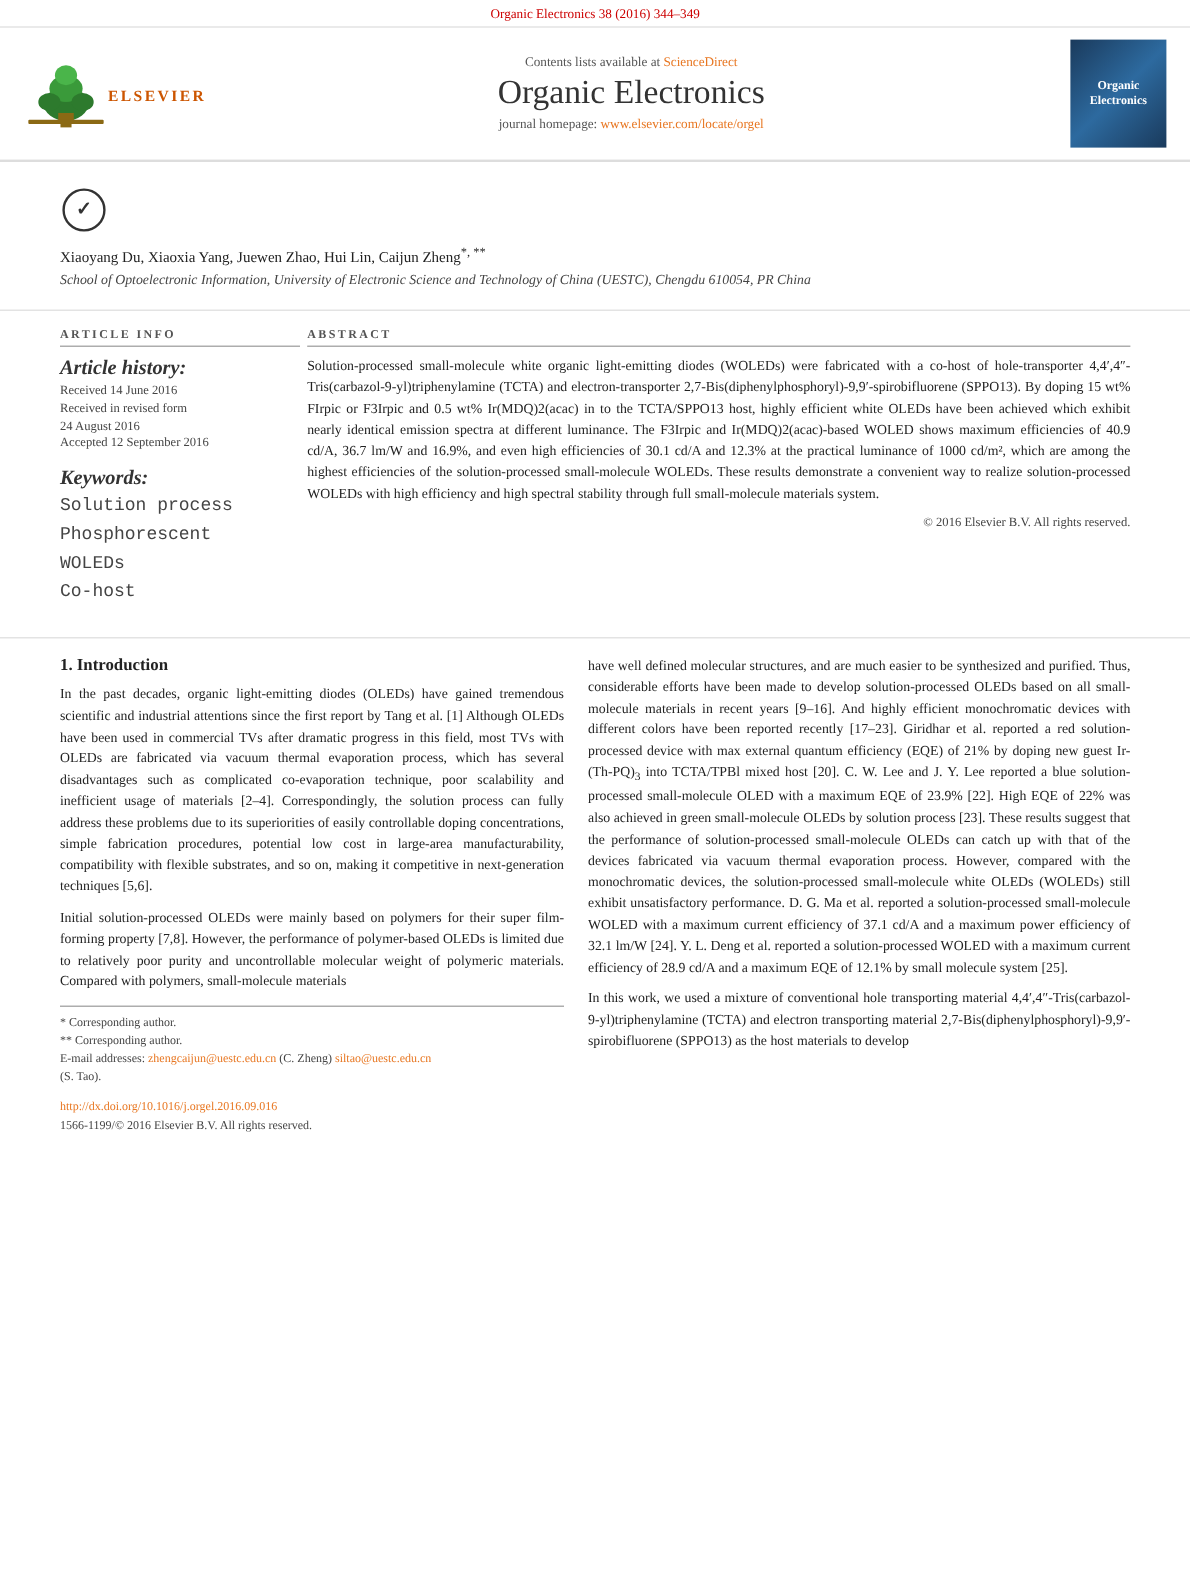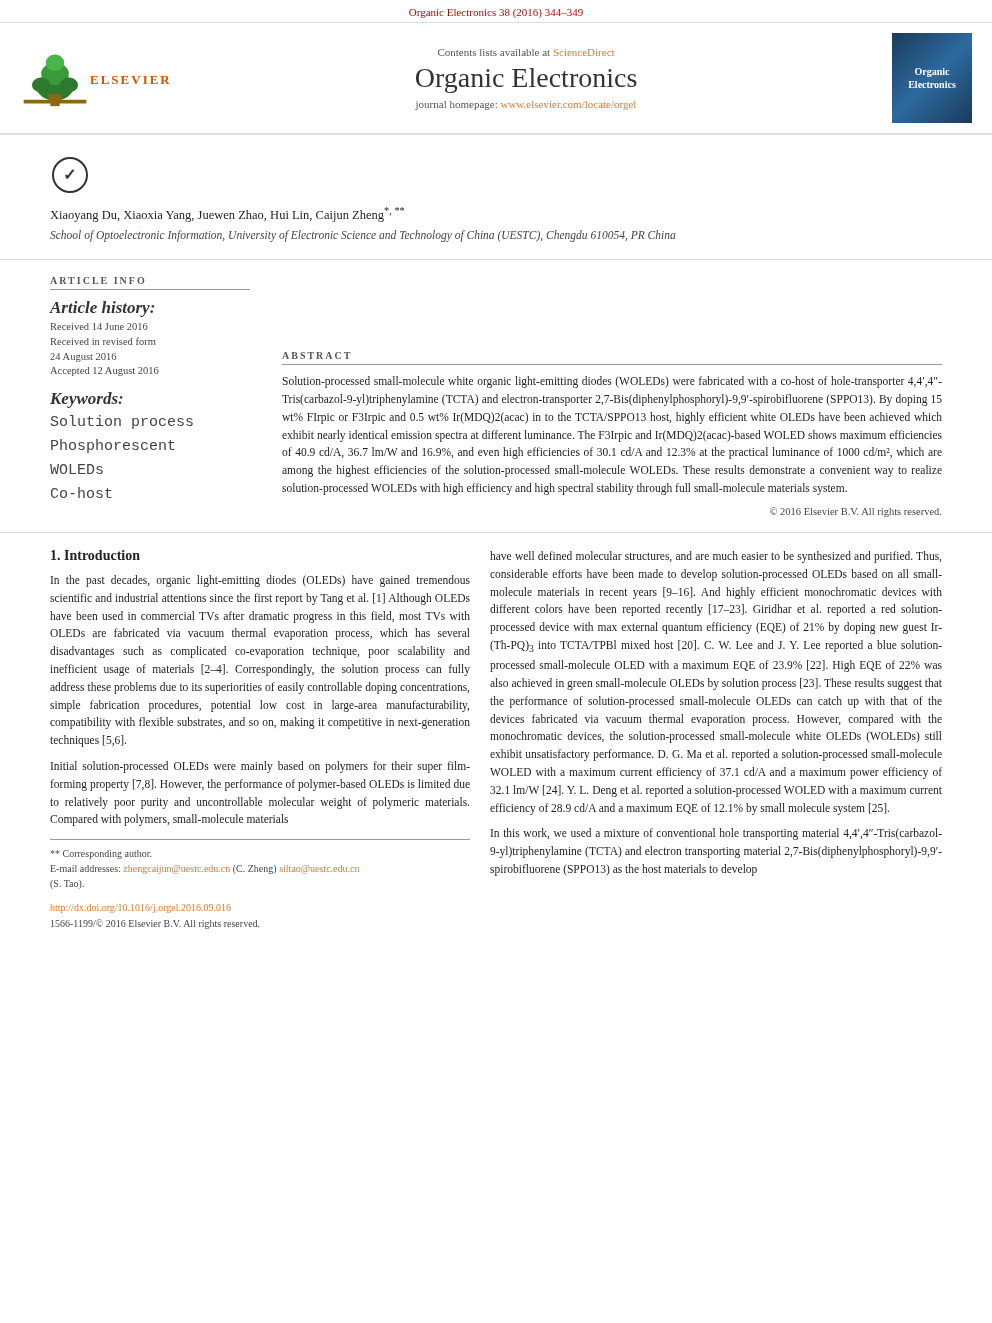--- a/index.html
+++ b/index.html
@@ -144,24 +144,23 @@
       color: #222;
     }
     .affiliation {
       font-size: 11.5px;
       color: #444;
       font-style: italic;
       margin-bottom: 8px;
     }
     .two-column {
       display: flex;
-      gap: 32px;
+      gap: 6px;
       padding: 15px 50px 15px;
       border-bottom: 1px solid #ddd;
-      align-items: flex-end;
     }
     .article-info {
       width: 200px;
       flex-shrink: 0;
     }
     .article-info h3 {
       font-size: 10px;
       font-weight: bold;
       letter-spacing: 2px;
       text-transform: uppercase;
@@ -322,21 +321,21 @@
   <div class="affiliation">School of Optoelectronic Information, University of Electronic Science and Technology of China (UESTC), Chengdu 610054, PR China</div>
 </div>
 
 <div class="two-column">
   <div class="article-info">
     <h3>ARTICLE INFO</h3>
     <div class="info-block">
       <h4>Article history:</h4>
       <p>Received 14 June 2016</p>
       <p>Received in revised form<br>24 August 2016</p>
-      <p>Accepted 12 August 2016</p>
+      <p>Accepted 12 September 2016</p>
     </div>
     <div class="info-block">
       <h4>Keywords:</h4>
       <div class="keywords-list">
         Solution process<br>
         Phosphorescent<br>
         WOLEDs<br>
         Co-host
       </div>
     </div>
@@ -353,20 +352,21 @@
   <div class="left-col">
     <div class="section-heading">1. Introduction</div>
     <p class="body-text">
       In the past decades, organic light-emitting diodes (OLEDs) have gained tremendous scientific and industrial attentions since the first report by Tang et al. [1] Although OLEDs have been used in commercial TVs after dramatic progress in this field, most TVs with OLEDs are fabricated via vacuum thermal evaporation process, which has several disadvantages such as complicated co-evaporation technique, poor scalability and inefficient usage of materials [2–4]. Correspondingly, the solution process can fully address these problems due to its superiorities of easily controllable doping concentrations, simple fabrication procedures, potential low cost in large-area manufacturability, compatibility with flexible substrates, and so on, making it competitive in next-generation techniques [5,6].
     </p>
     <p class="body-text">
       Initial solution-processed OLEDs were mainly based on polymers for their super film-forming property [7,8]. However, the performance of polymer-based OLEDs is limited due to relatively poor purity and uncontrollable molecular weight of polymeric materials. Compared with polymers, small-molecule materials
     </p>
 
     <div class="footnote-section">
+      <p class="footnote-text">* Corresponding author.</p>
       <p class="footnote-text">** Corresponding author.</p>
       <p class="footnote-text">
         <span>E-mail addresses: </span>
         <a href="#" class="footnote-email">zhengcaijun@uestc.edu.cn</a>
         <span>(C. Zheng)</span>
         <a href="#" class="footnote-email">siltao@uestc.edu.cn</a>
       </p>
       <p class="footnote-text">(S. Tao).</p>
     </div>
     <div class="doi-section">

